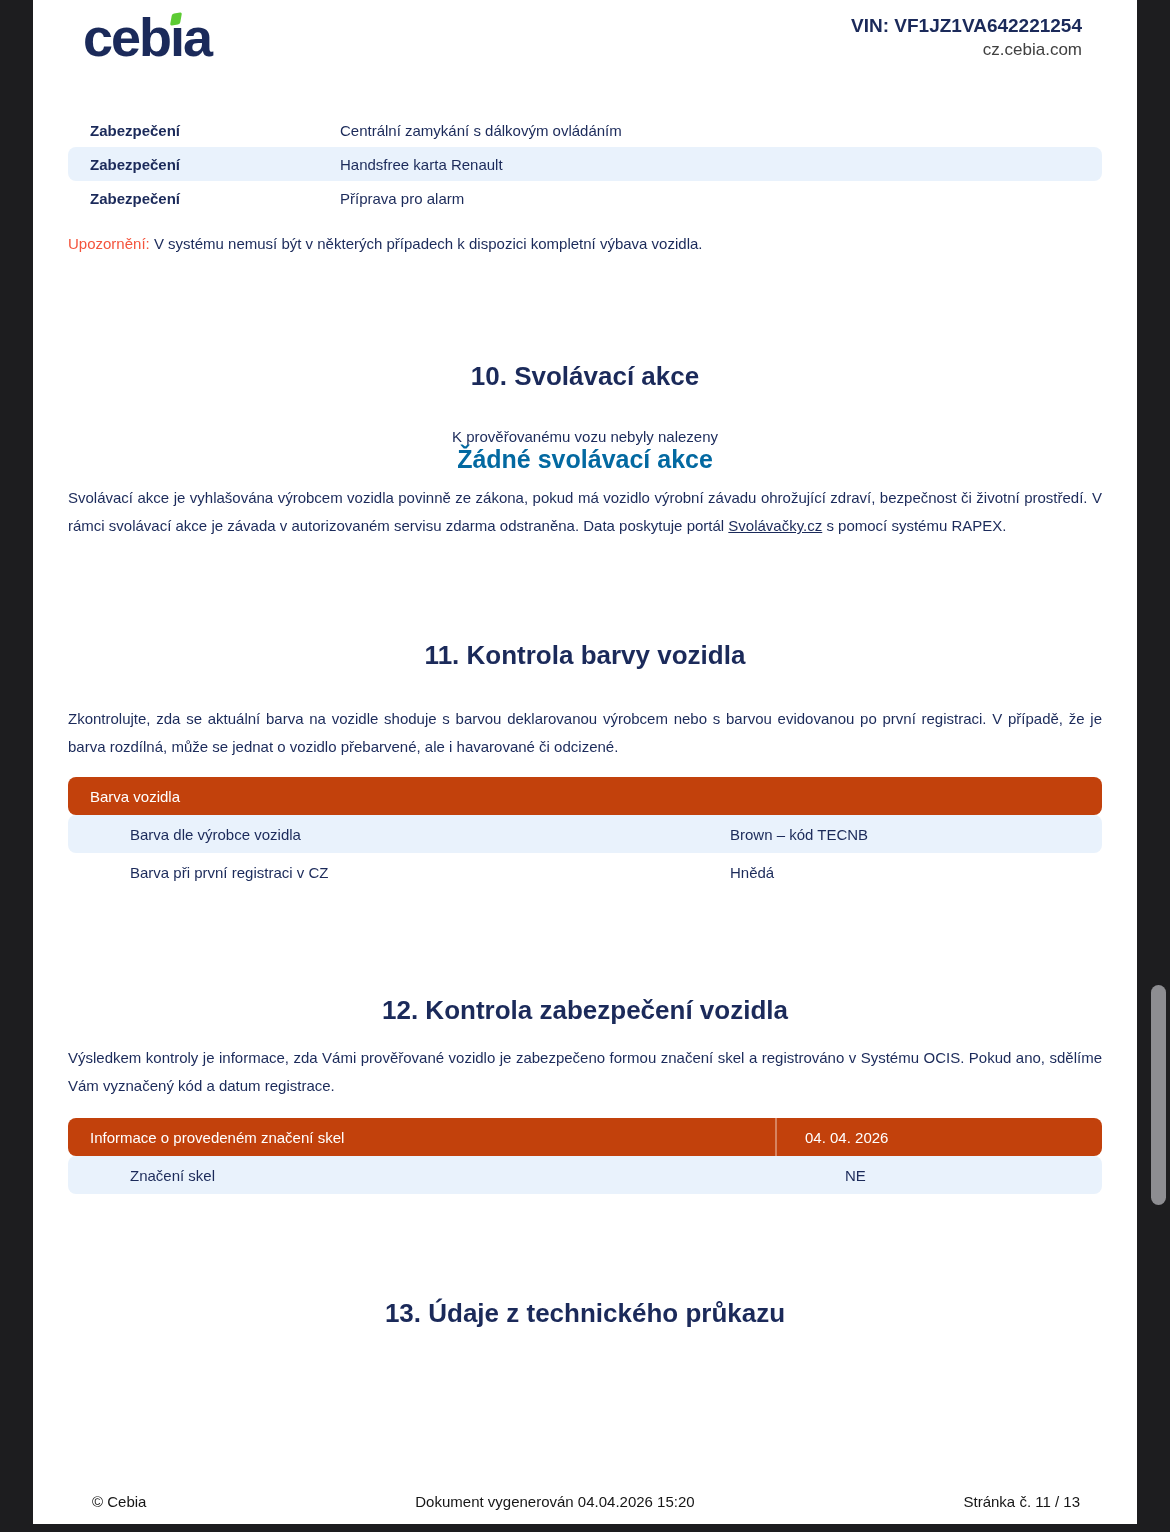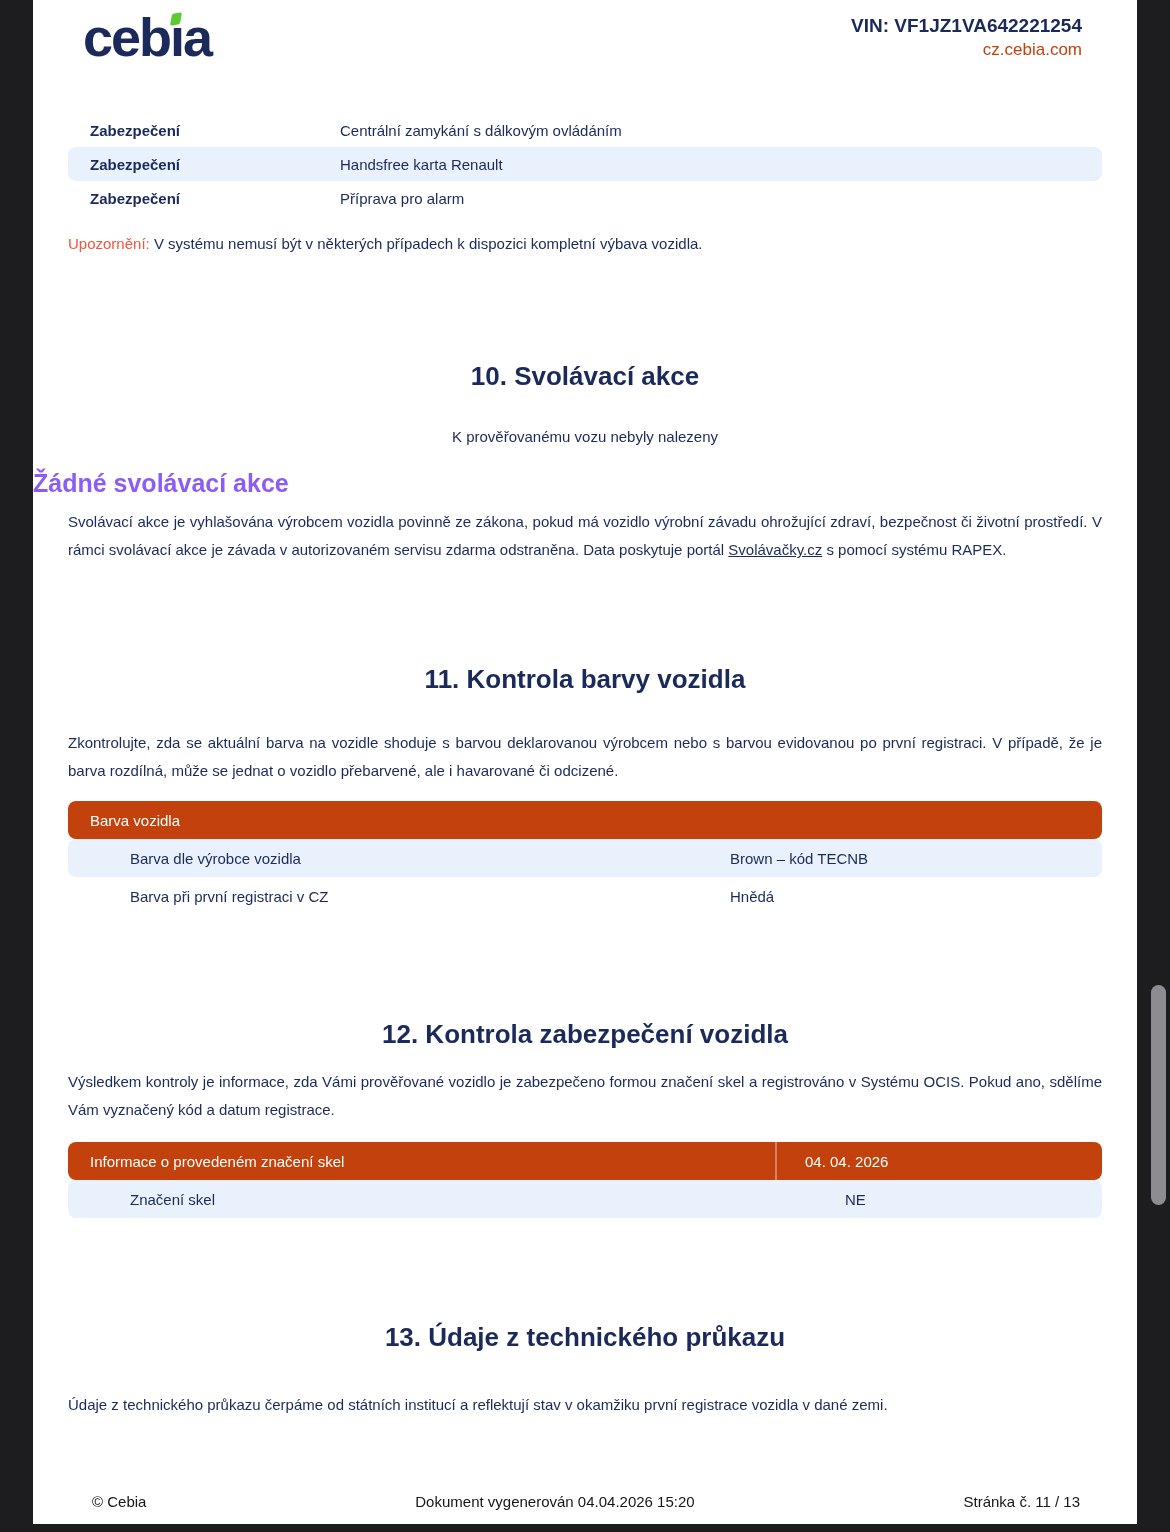--- a/index.html
+++ b/index.html
@@ -6,21 +6,21 @@
     font-family:"Liberation Sans",sans-serif;}
   .page{position:absolute;left:33px;top:0;width:1104px;height:1524px;background:#ffffff;}
   
   .header{display:flex;justify-content:space-between;align-items:flex-start;padding:8px 55px 0 50px;}
   .logo{position:relative;font-size:54px;font-weight:700;color:#1b2a5a;letter-spacing:-2px;line-height:1.1;}
   .logo-i{position:relative;display:inline-block;}
   .logo-dot{position:absolute;top:5px;left:1px;width:10px;height:12px;background:#5ccb33;
     border-radius:2px;transform:skew(-10deg,-8deg);}
   .vin-block{text-align:right;padding-top:6px;line-height:1.3;}
   .vin{font-size:19px;font-weight:700;color:#1b2a5a;}
-  .site{font-size:17px;font-weight:400;color:#c2410c;}
+  .site{font-size:17px;font-weight:400;color:#404040;}
   
   .tbl{margin:0 35px;}
   .row{display:grid;align-items:center;height:34px;border-radius:8px;font-size:15px;color:#1b2a5a;}
   .row.shaded{background:#e9f2fc;}
   .row .cell-label{padding-left:22px;}
   .row .bold{font-weight:700;}
   .equip .row{grid-template-columns:272px 1fr;}
   .t11 .row,.t11 .bar{grid-template-columns:622px 1fr;}
   .t12 .row,.t12 .bar{grid-template-columns:707px 1fr;}
   .t11 .row,.t12 .row{height:38px;padding-left:40px;}
@@ -29,21 +29,21 @@
   .bar .cell-label{padding-left:22px;}
   .bar .cell-value{padding-left:28px;border-left:2px solid rgba(255,255,255,0.35);height:38px;
     display:flex;align-items:center;}
   .t12 .row .cell-value{padding-left:30px;}
   
   .warning{margin:16px 35px 0;font-size:15px;color:#1b2a5a;line-height:26px;}
   .warning .warn-label{color:#f4543d;}
   .section-title{margin:0;font-size:26px;font-weight:700;color:#1b2a5a;text-align:center;}
   .h10{margin-top:104px;}
   .sub10{margin-top:36px;font-size:15px;color:#1b2a5a;text-align:center;}
-  .status10{margin-top:24px;font-size:25px;font-weight:700;color:#8b5cf6;}
+  .status10{font-size:25px;font-weight:700;color:#0369a1;text-align:center;}
   .para{margin:0 35px;font-size:15px;line-height:28px;color:#1b2a5a;text-align:justify;}
   .p10{margin-top:10px;}
   .h11{margin-top:100px;}
   .p11{margin-top:34px;}
   .t11{margin-top:16px;}
   .h12{margin-top:104px;}
   .p12{margin-top:18px;}
   .t12{margin-top:18px;}
   .h13{margin-top:104px;}
   .p13{margin-top:38px;text-align:left;}
@@ -116,21 +116,20 @@
       <div class="cell-label">Informace o provedeném značení skel</div>
       <div class="cell-value">04. 04. 2026</div>
     </div>
     <div class="row shaded">
       <div class="cell-label">Značení skel</div>
       <div class="cell-value">NE</div>
     </div>
   </div>
 
   <h2 class="section-title h13">13. Údaje z technického průkazu</h2>
-  <p class="para p13">Údaje z technického průkazu čerpáme od státních institucí a reflektují stav v okamžiku první registrace vozidla v dané zemi.</p>
 
   <div class="footer">
     <span>© Cebia</span>
     <span>Dokument vygenerován 04.04.2026 15:20</span>
     <span>Stránka č. 11 / 13</span>
   </div>
 
 </div>
 
 <div class="scrollbar-thumb"></div>

